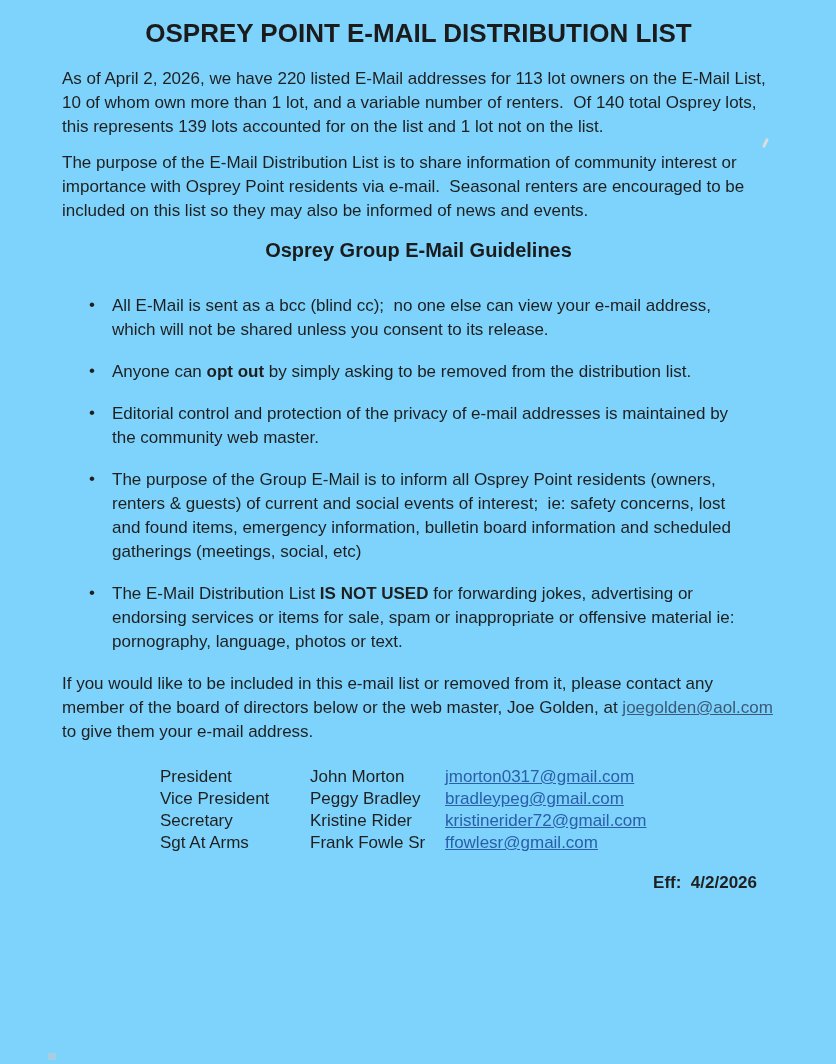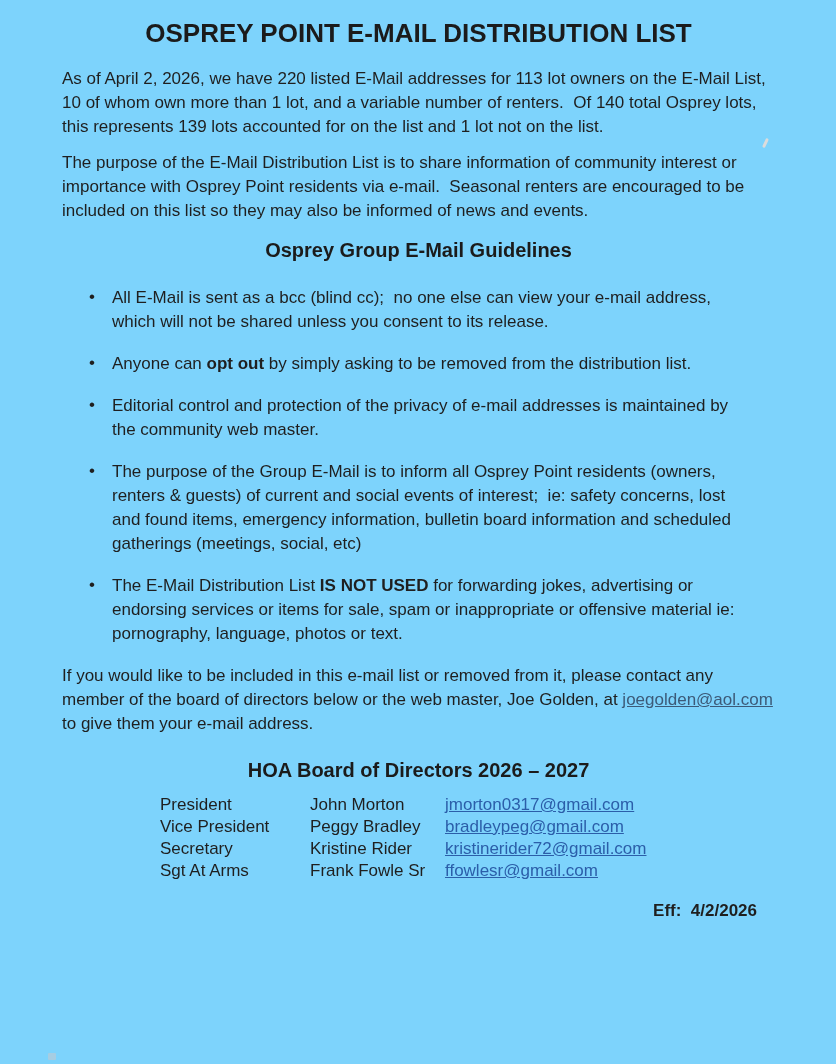--- a/index.html
+++ b/index.html
@@ -32,21 +32,21 @@
     margin: 0 0 12px 0;
     white-space: pre-wrap;
   }
   h2.section-heading {
     font-size: 20px;
     line-height: 24px;
     font-weight: bold;
     text-align: center;
     color: #1b1b1b;
   }
-  h2.guidelines-heading { margin: 15px 0 24px 0; }
+  h2.guidelines-heading { margin: 15px 0 32px 0; }
   h2.board-heading      { margin: 0 0 12px 0; }
   ul.bullets {
     list-style: none;
     margin: 0 0 16px 0;
     padding: 0 24px 0 50px;
   }
   ul.bullets li {
     position: relative;
     font-size: 17px;
     line-height: 24px;
@@ -136,21 +136,20 @@
 
       <li><span><span>Editorial control and protection of the privacy of e-mail addresses is maintained by the community web master.</span></span></li>
 
       <li><span><span>The purpose of the Group E-Mail is to inform all Osprey Point residents (owners, renters &amp; guests) of current and social events of interest;  ie: safety concerns, lost and found items, emergency information, bulletin board information and scheduled gatherings (meetings, social, etc)</span></span></li>
 
       <li><span><span>The E-Mail Distribution List </span><span class="b">IS NOT USED</span><span> for forwarding jokes, advertising or endorsing services or items for sale, spam or inappropriate or offensive material ie: pornography, language, photos or text.</span></span></li>
     </ul>
 
   <p class="para contact-para"><span>If you would like to be included in this e-mail list or removed from it, please contact any member of the board of directors below or the web master, Joe Golden, at </span><a href="#" class="doc-link">joegolden@aol.com</a><span> to give them your e-mail address.</span></p>
 
-  <h2 class="section-heading board-heading">HOA Board of Directors 2026 – 2027</h2>
 
   <table class="board">
     <tbody>
 
         <tr>
           <td class="col-pos">President</td>
           <td class="col-name">John Morton</td>
           <td class="col-email"><a href="#" class="table-link">jmorton0317@gmail.com</a></td>
         </tr>
 

